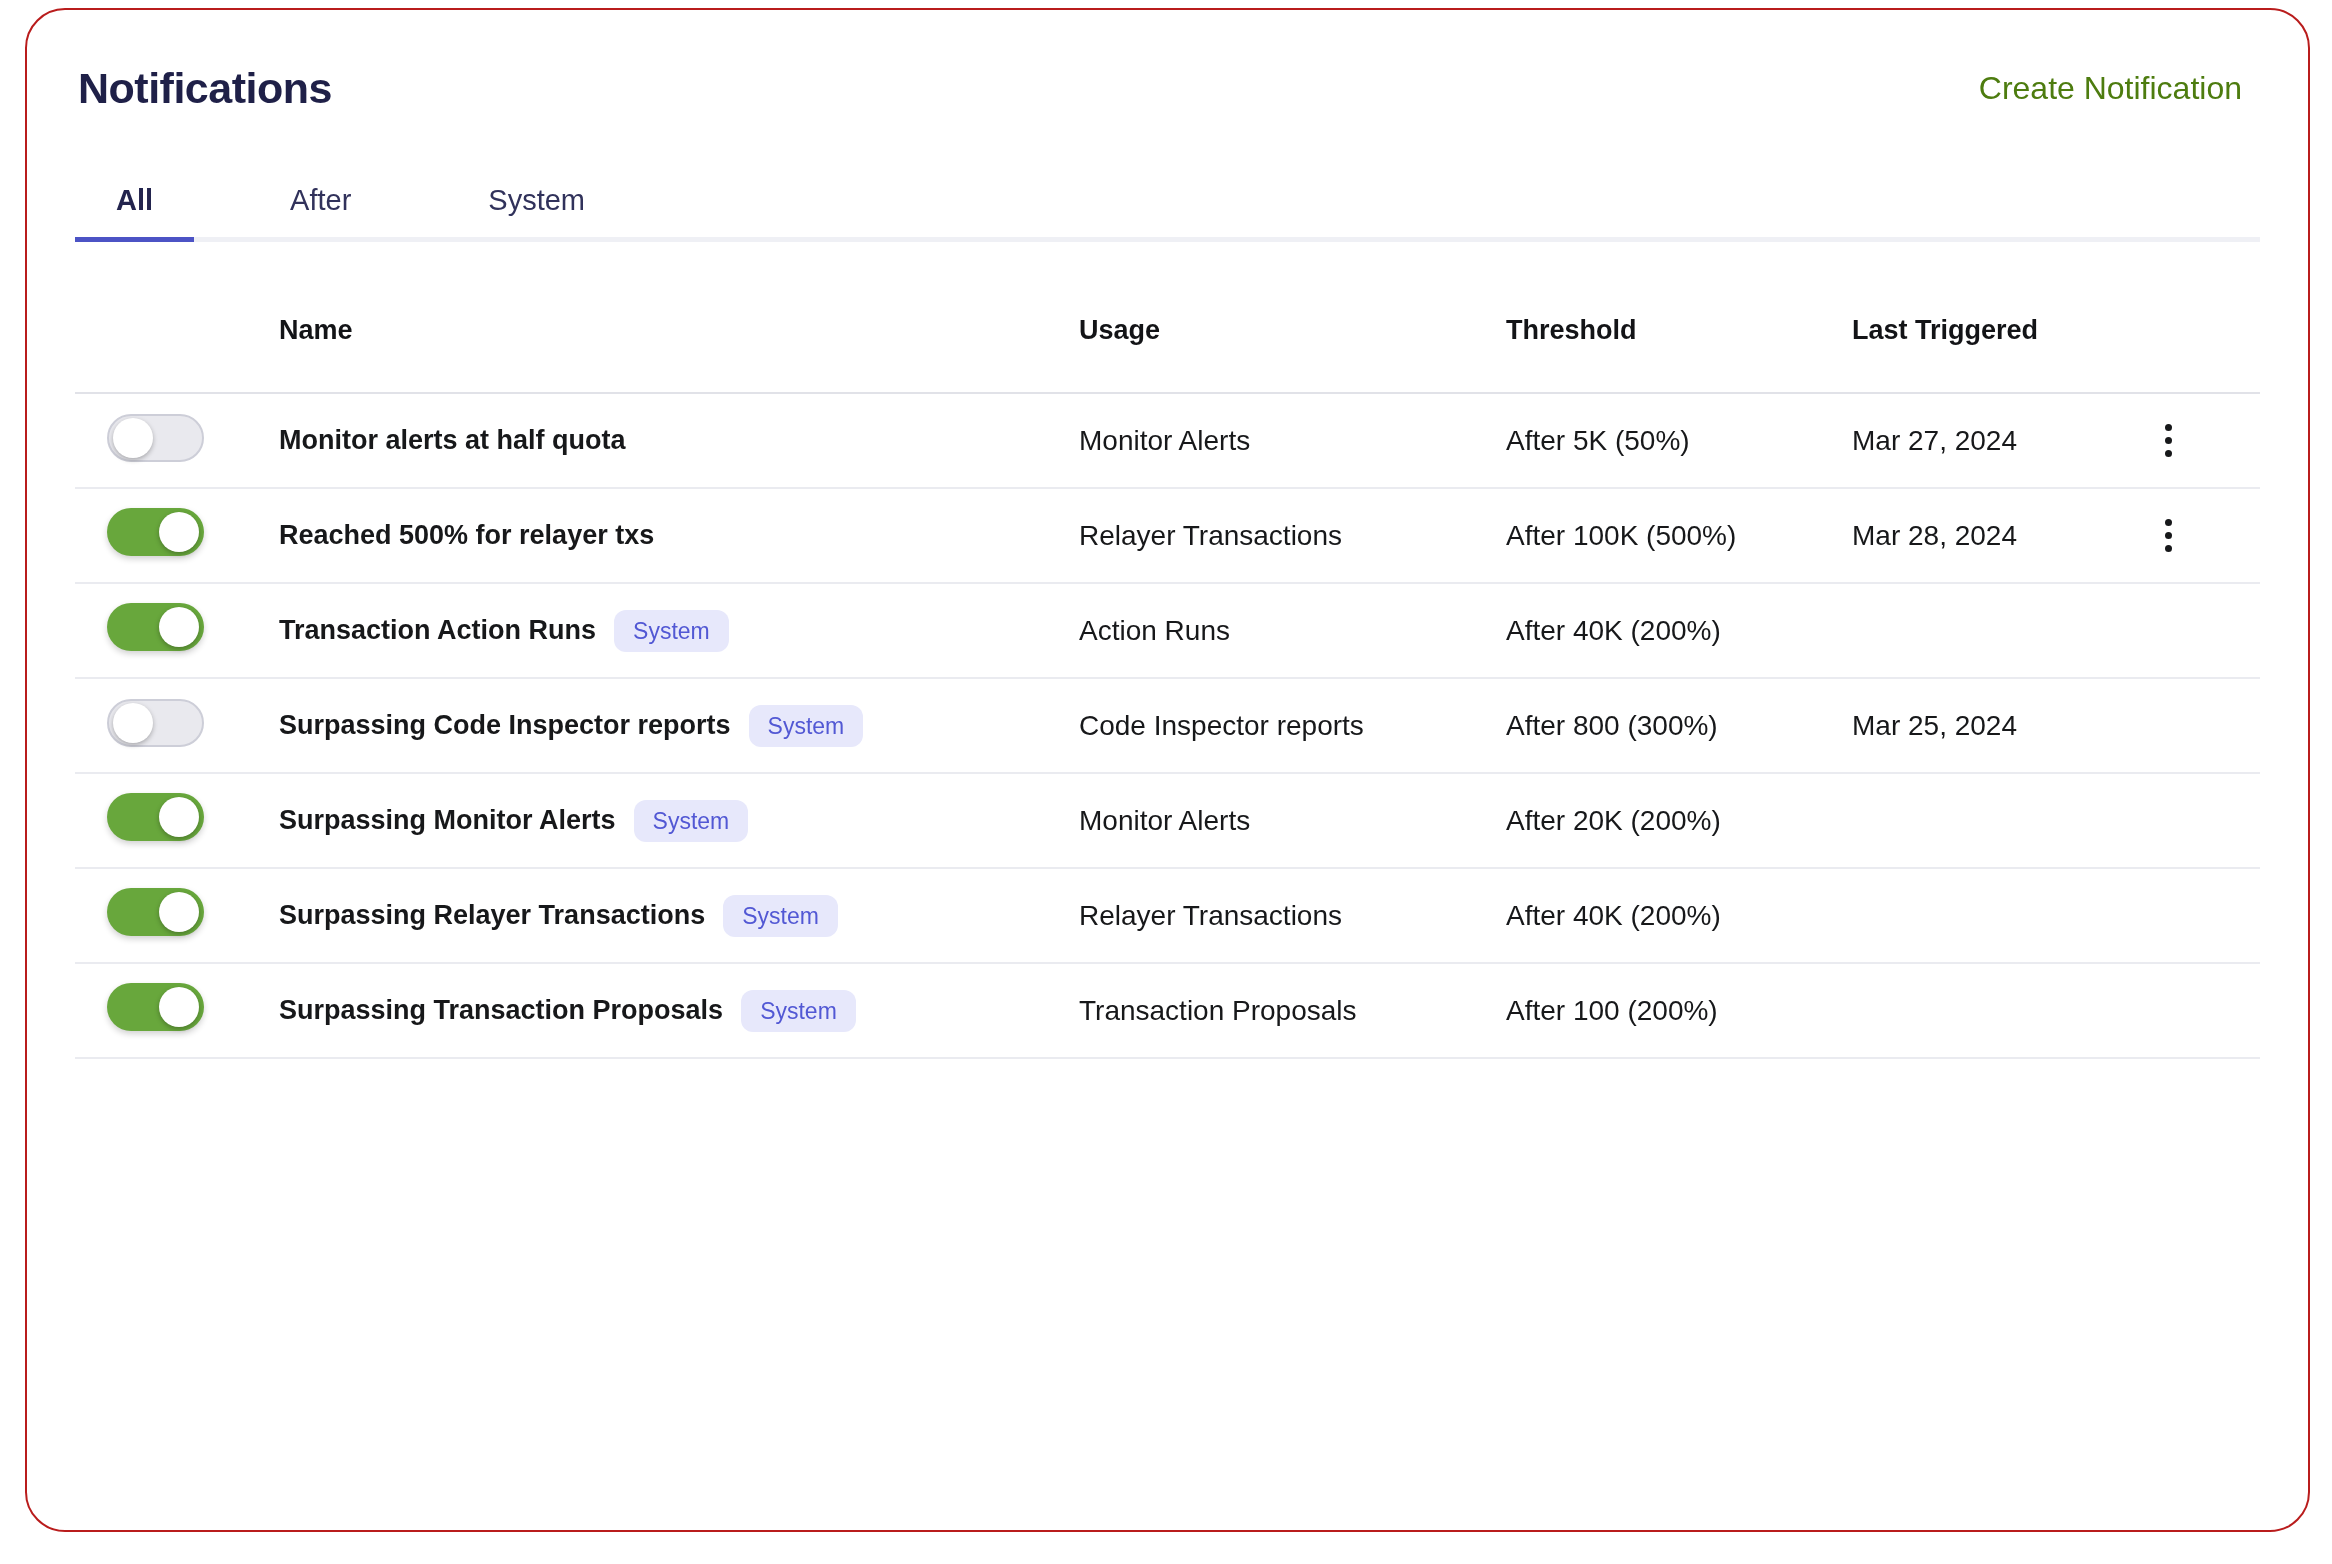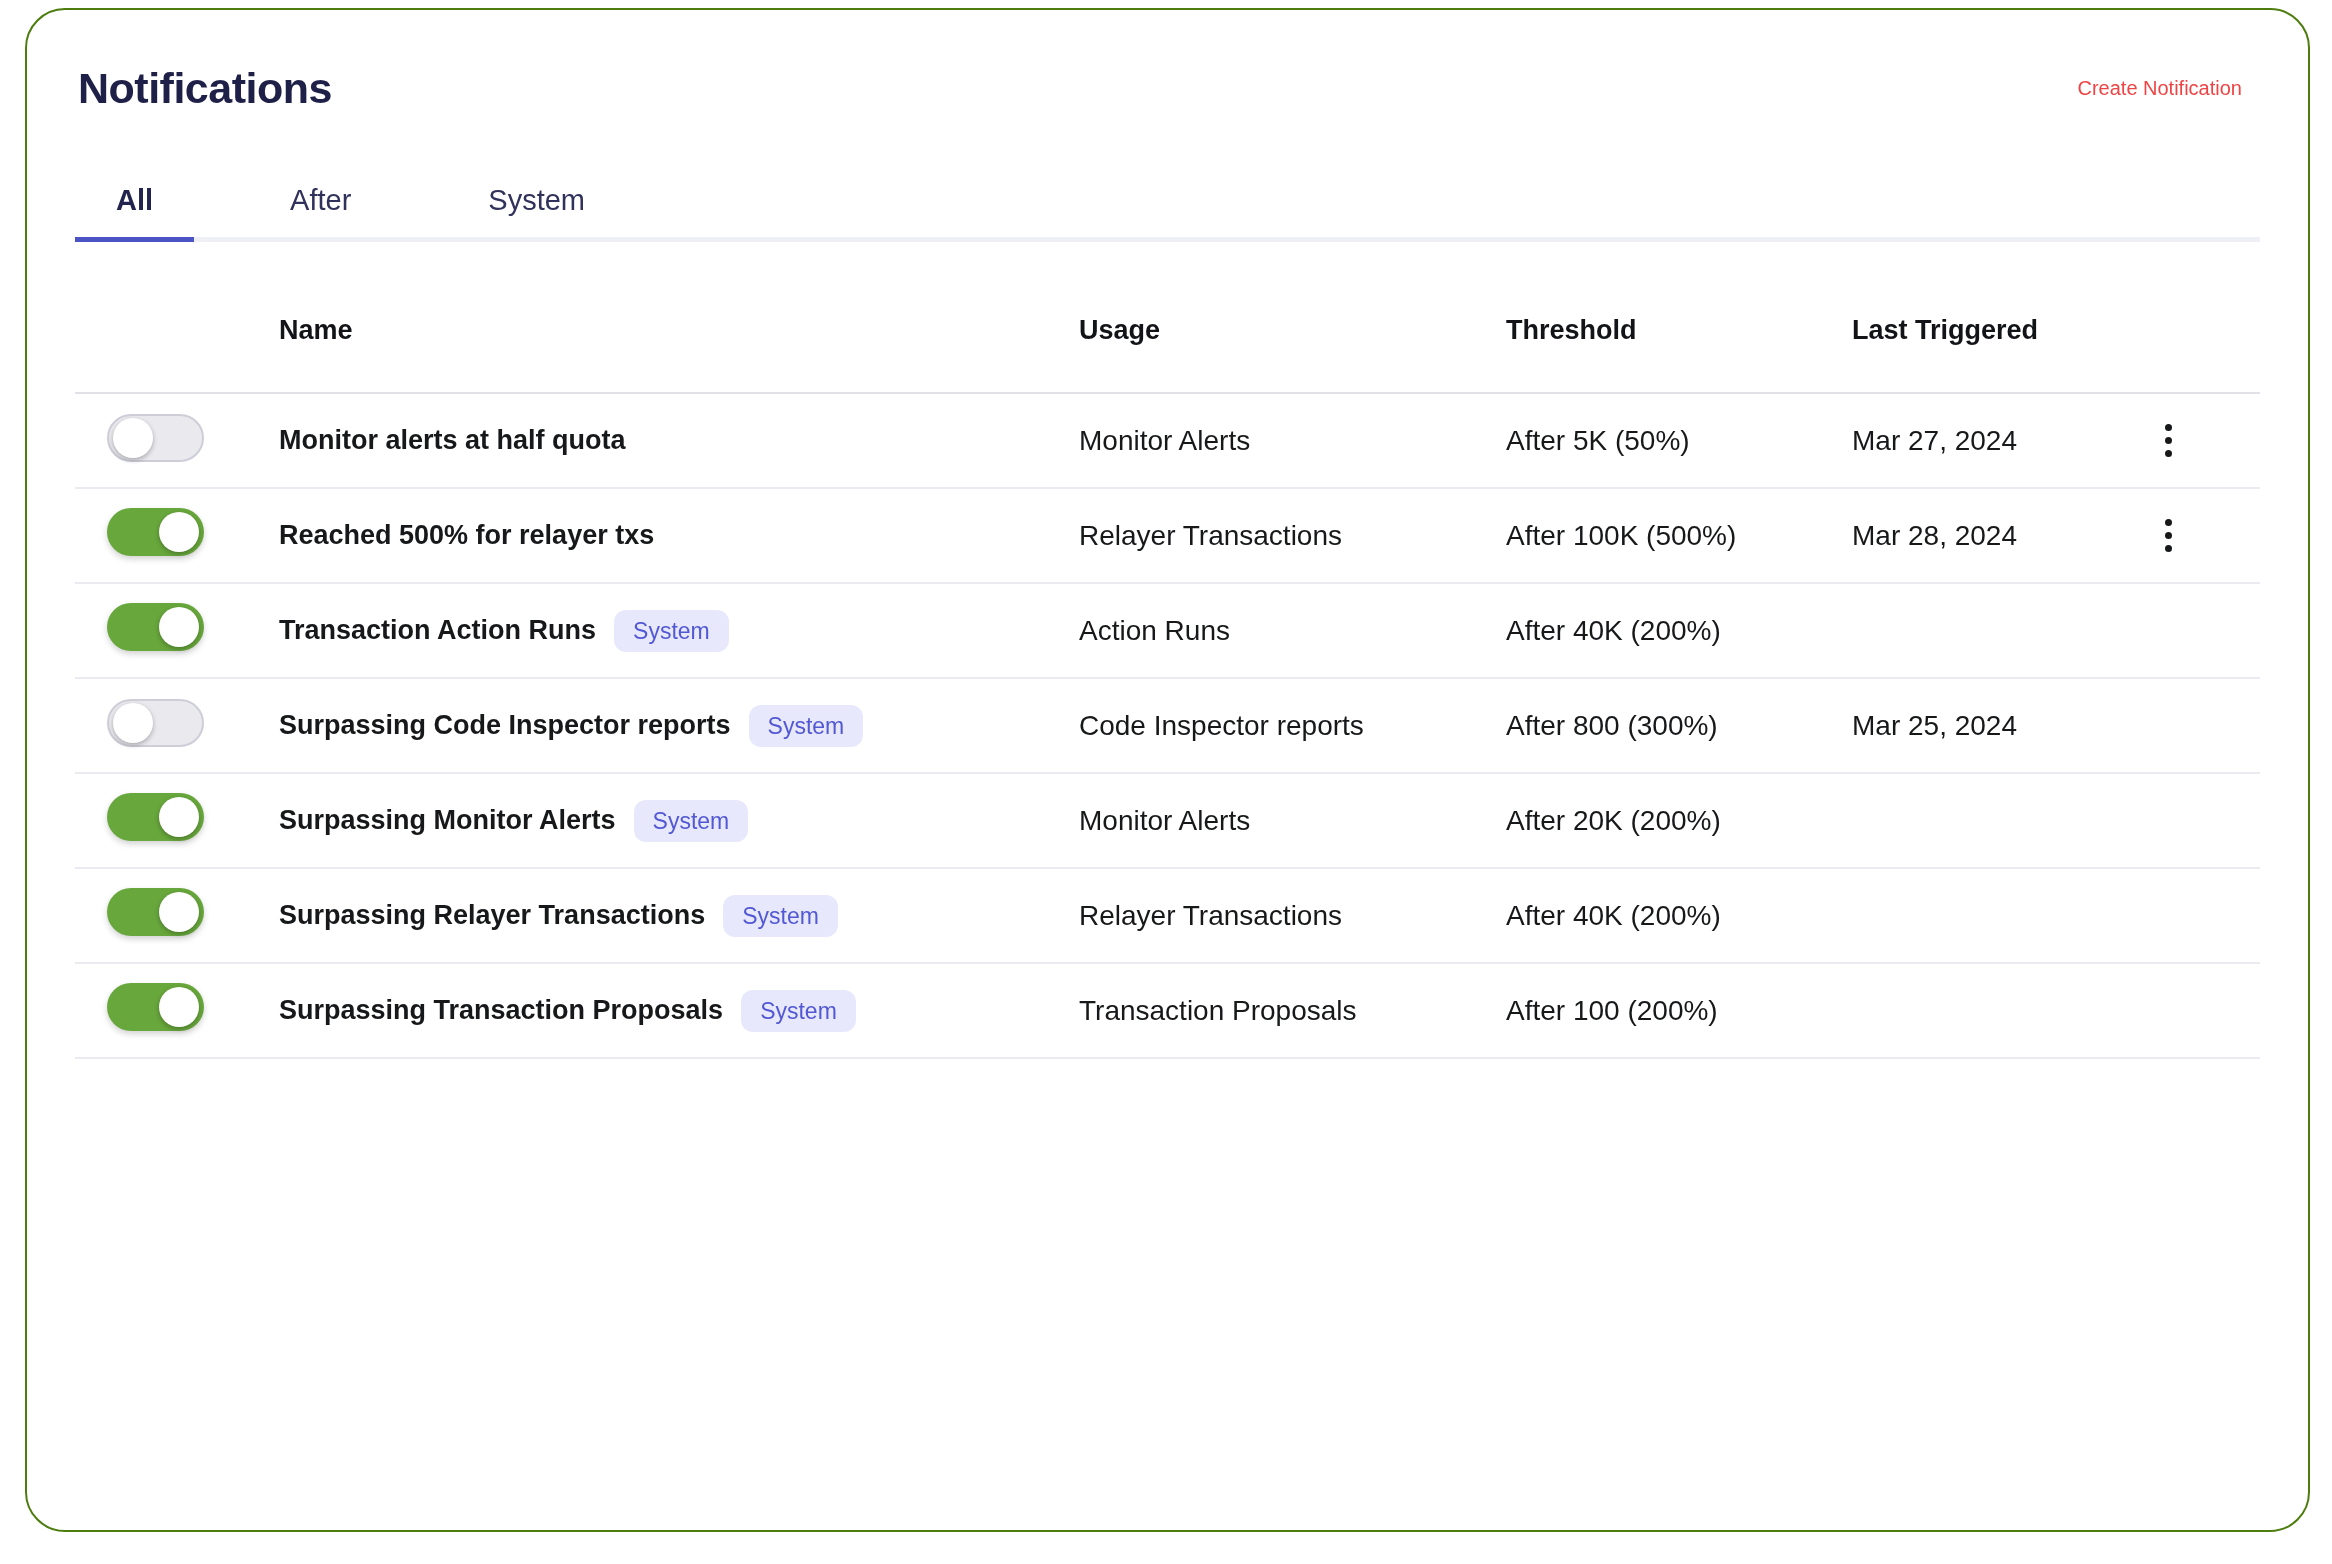--- a/index.html
+++ b/index.html
@@ -9,43 +9,43 @@
     height: 1564px;
     background: #ffffff;
     font-family: "Liberation Sans", sans-serif;
     color: #17181A;
   }
   .card {
     position: absolute;
     left: 25px; top: 8px;
     width: 2285px; height: 1524px;
     background: #fff;
-    border: 2px solid #4d7c0f;
+    border: 2px solid #b91c1c;
     border-radius: 40px;
     overflow: hidden;
   }
   .card-inner { padding: 0 48px; }
 
   
   .page-header {
     display: flex;
     justify-content: space-between;
     align-items: center;
     padding: 54px 18px 0 3px;
   }
   .page-title {
     font-size: 43px;
     font-weight: 800;
     letter-spacing: -0.5px;
     color: #1F2048;
     line-height: 1.15;
   }
   .create-link {
-    font-size: 20px;
-    color: #ef4444;
+    font-size: 32px;
+    color: #4d7c0f;
     cursor: pointer;
     background: none;
     border: none;
     font-family: inherit;
     padding: 0;
   }
 
   
   .tabs {
     display: flex;

